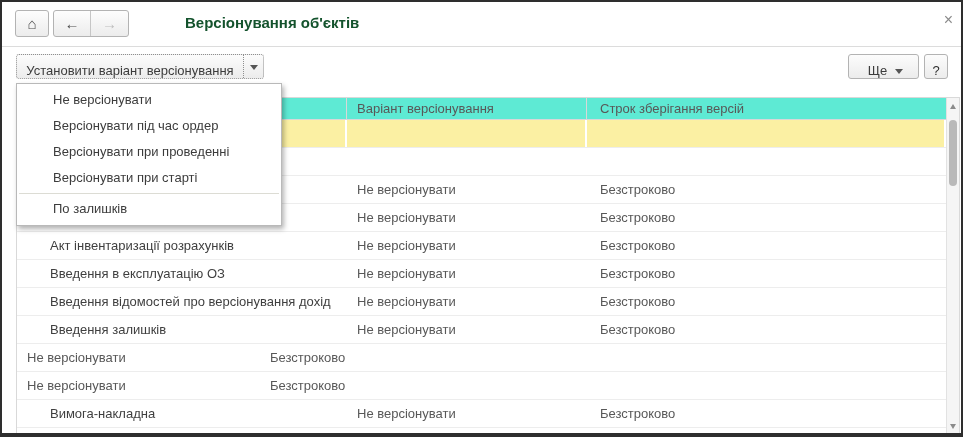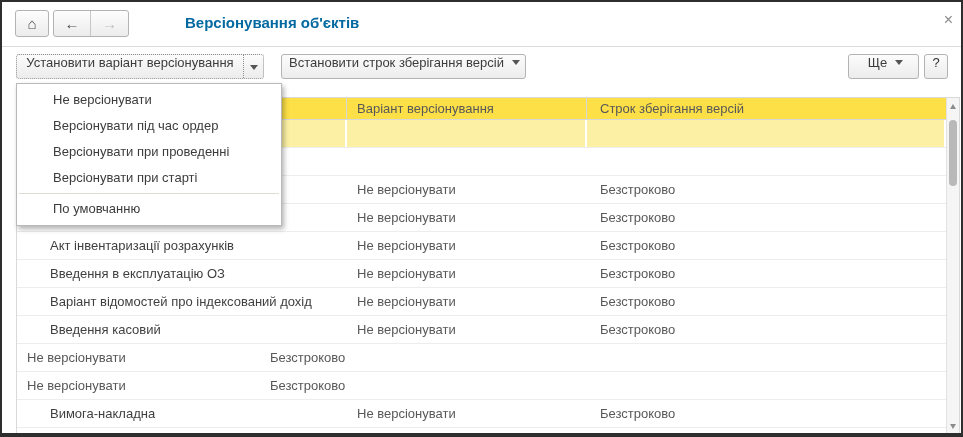--- a/index.html
+++ b/index.html
@@ -15,38 +15,38 @@
   .tb-btn {
     position:absolute; top:8px; height:27px; border:1px solid #b3b3b3; border-radius:3px;
     background:linear-gradient(#fdfdfd,#ececec); display:flex; align-items:center; justify-content:center;
     color:#4a4a4a; cursor:default;
   }
   .home-btn { left:13px; width:34px; font-size:15px; }
   .nav-group { left:51px; width:76px; padding:0; }
   .nav-half { width:50%; height:100%; display:flex; align-items:center; justify-content:center; font-size:15px; }
   .nav-back { border-right:1px solid #c6c6c6; color:#4a4a4a; }
   .nav-fwd { color:#bdbdbd; }
-  .page-title { position:absolute; left:183px; top:12px; font-size:15px; font-weight:600; color:#0369a1; }
+  .page-title { position:absolute; left:183px; top:12px; font-size:15px; font-weight:600; color:#14532d; }
   .close-x { position:absolute; right:8px; top:10px; font-size:16px; line-height:16px; color:#8a8a8a; cursor:default; }
   
   .btn {
     position:absolute; top:52px; height:25px; border:1px solid #b3b3b3; border-radius:3px;
-    background:linear-gradient(#fcfcfc,#ececec); display:flex; align-items:flex-start; justify-content:center;
+    background:linear-gradient(#fcfcfc,#ececec); display:flex; align-items:flex-end; justify-content:center;
     color:#3c3c3c; cursor:default;
   }
   .btn .lbl { padding:0 8px; white-space:nowrap; }
   .caret { width:0; height:0; border:4px solid transparent; border-top:5px solid #555; margin-top:5px; }
   .btn-variant { left:14px; width:248px; border:1px dotted #8f8f8f; }
   .btn-variant .arrow-sec { width:20px; height:100%; border-left:1px dotted #8f8f8f; display:flex; align-items:center; justify-content:center; }
   .btn-term { left:279px; width:245px; }
   .btn-more { left:846px; width:71px; }
   .btn-help { left:922px; width:24px; color:#2f2f2f; }
   
   .table { position:absolute; left:14px; top:95px; width:944px; height:338px; border:1px solid #d9d9d9; border-bottom:none; overflow:hidden; background:#fff; }
-  .thead { display:flex; height:22px; background:#fde047; border-bottom:1px solid #d8d8d8; color:#4a4a4a; }
+  .thead { display:flex; height:22px; background:#5eead4; border-bottom:1px solid #d8d8d8; color:#4a4a4a; }
   .th { line-height:21px; white-space:nowrap; overflow:hidden; border-right:1px solid #d8d8d8; }
   .tbody { position:absolute; left:0; top:22px; right:13px; bottom:0; overflow:hidden; }
   .row { display:flex; height:28px; align-items:center; border-bottom:1px solid #ededed; background:#fff; }
   .cell { white-space:nowrap; overflow:hidden; height:100%; display:flex; align-items:center; }
   .c1 { width:330px; padding-left:33px; color:#3f3f3f;text-align:center; }
   .c2 { width:240px; padding-left:10px; color:#585858; }
   .c3 { flex:1; padding-left:13px; color:#585858; }
   .th.c1 { padding-left:10px; }
   .row.selected .cell { border-right:2px solid #fff; }
   
@@ -85,24 +85,20 @@
     <div class="page-title">Версіонування об'єктів</div>
     <div class="close-x">×</div>
   </div>
 
   <div class="btn btn-variant">
     <span class="lbl" style="flex:1; text-align:center;">Установити варіант версіонування</span>
     <span class="arrow-sec">
         <span class="caret"></span>
       </span>
   </div>
-  <div class="btn btn-term">
-    <span class="lbl">Встановити строк зберігання версій</span>
-    <span class="caret" style="margin-right:6px;"></span>
-  </div>
   <div class="btn btn-more">
     <span class="lbl">Ще</span>
     <span class="caret" style="margin-right:4px;"></span>
   </div>
   <div class="btn btn-help">
     <span>?</span>
   </div>
 
   <div class="table">
     <div class="thead">
@@ -135,26 +131,26 @@
           <div class="cell c1">Акт інвентаризації розрахунків</div>
           <div class="cell c2">Не версіонувати</div>
           <div class="cell c3">Безстроково</div>
         </div>
         <div class="row">
           <div class="cell c1">Введення в експлуатацію ОЗ</div>
           <div class="cell c2">Не версіонувати</div>
           <div class="cell c3">Безстроково</div>
         </div>
         <div class="row">
-          <div class="cell c1">Варіант відомостей про індексований дохід</div>
+          <div class="cell c1">Введення відомостей про версіонування дохід</div>
           <div class="cell c2">Не версіонувати</div>
           <div class="cell c3">Безстроково</div>
         </div>
         <div class="row">
-          <div class="cell c1">Введення касовий</div>
+          <div class="cell c1">Введення залишків</div>
           <div class="cell c2">Не версіонувати</div>
           <div class="cell c3">Безстроково</div>
         </div>
         <div class="row">
           <div class="cell c2">Не версіонувати</div>
           <div class="cell c3">Безстроково</div>
         </div>
         <div class="row">
           <div class="cell c2">Не версіонувати</div>
           <div class="cell c3">Безстроково</div>
@@ -180,16 +176,16 @@
         </div>
     </div>
   </div>
 
   <div class="menu" id="menu">
       <div class="menu-item">Не версіонувати</div>
       <div class="menu-item">Версіонувати під час ордер</div>
       <div class="menu-item">Версіонувати при проведенні</div>
       <div class="menu-item">Версіонувати при старті</div>
       <div class="menu-sep"></div>
-      <div class="menu-item">По умовчанню</div>
+      <div class="menu-item">По залишків</div>
     </div>
 
 </div>
 
 </body></html>

